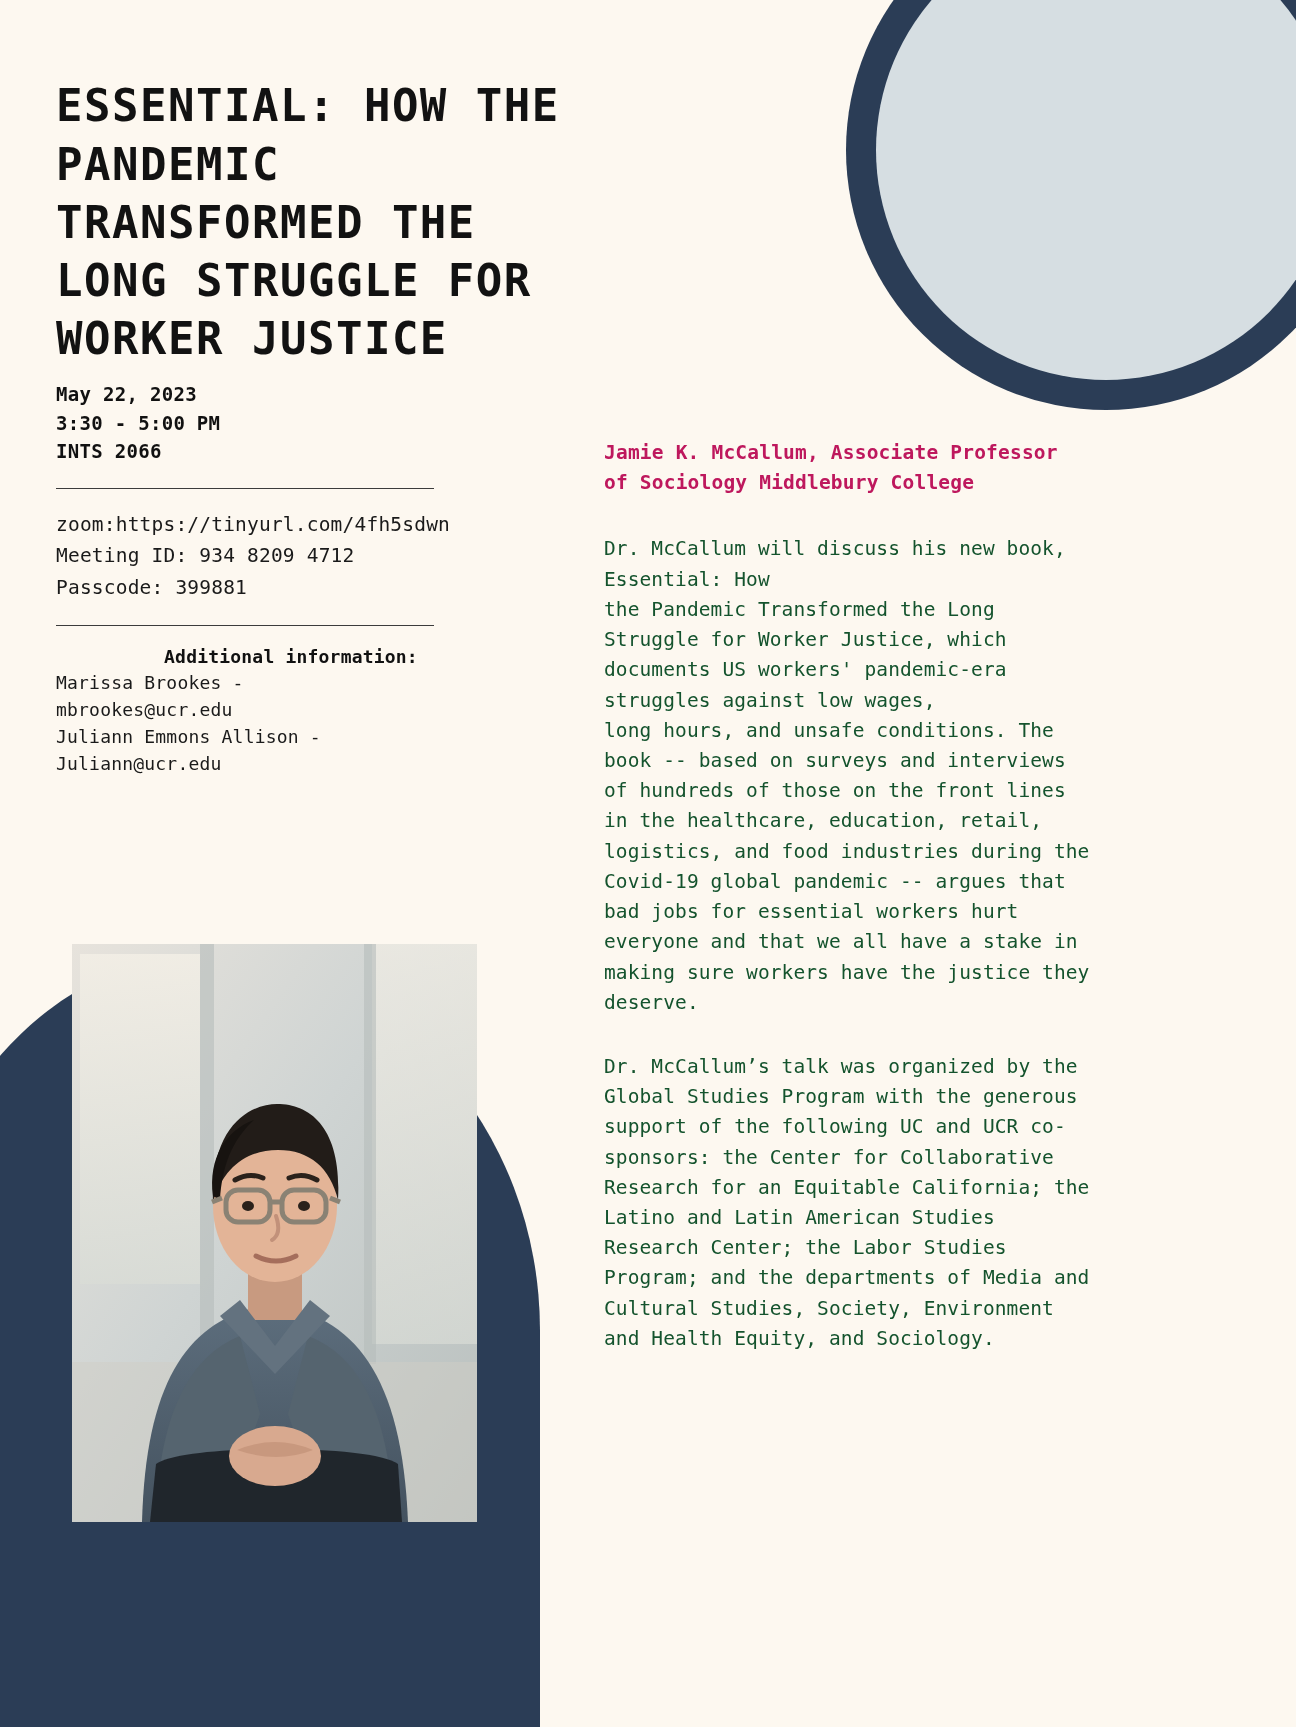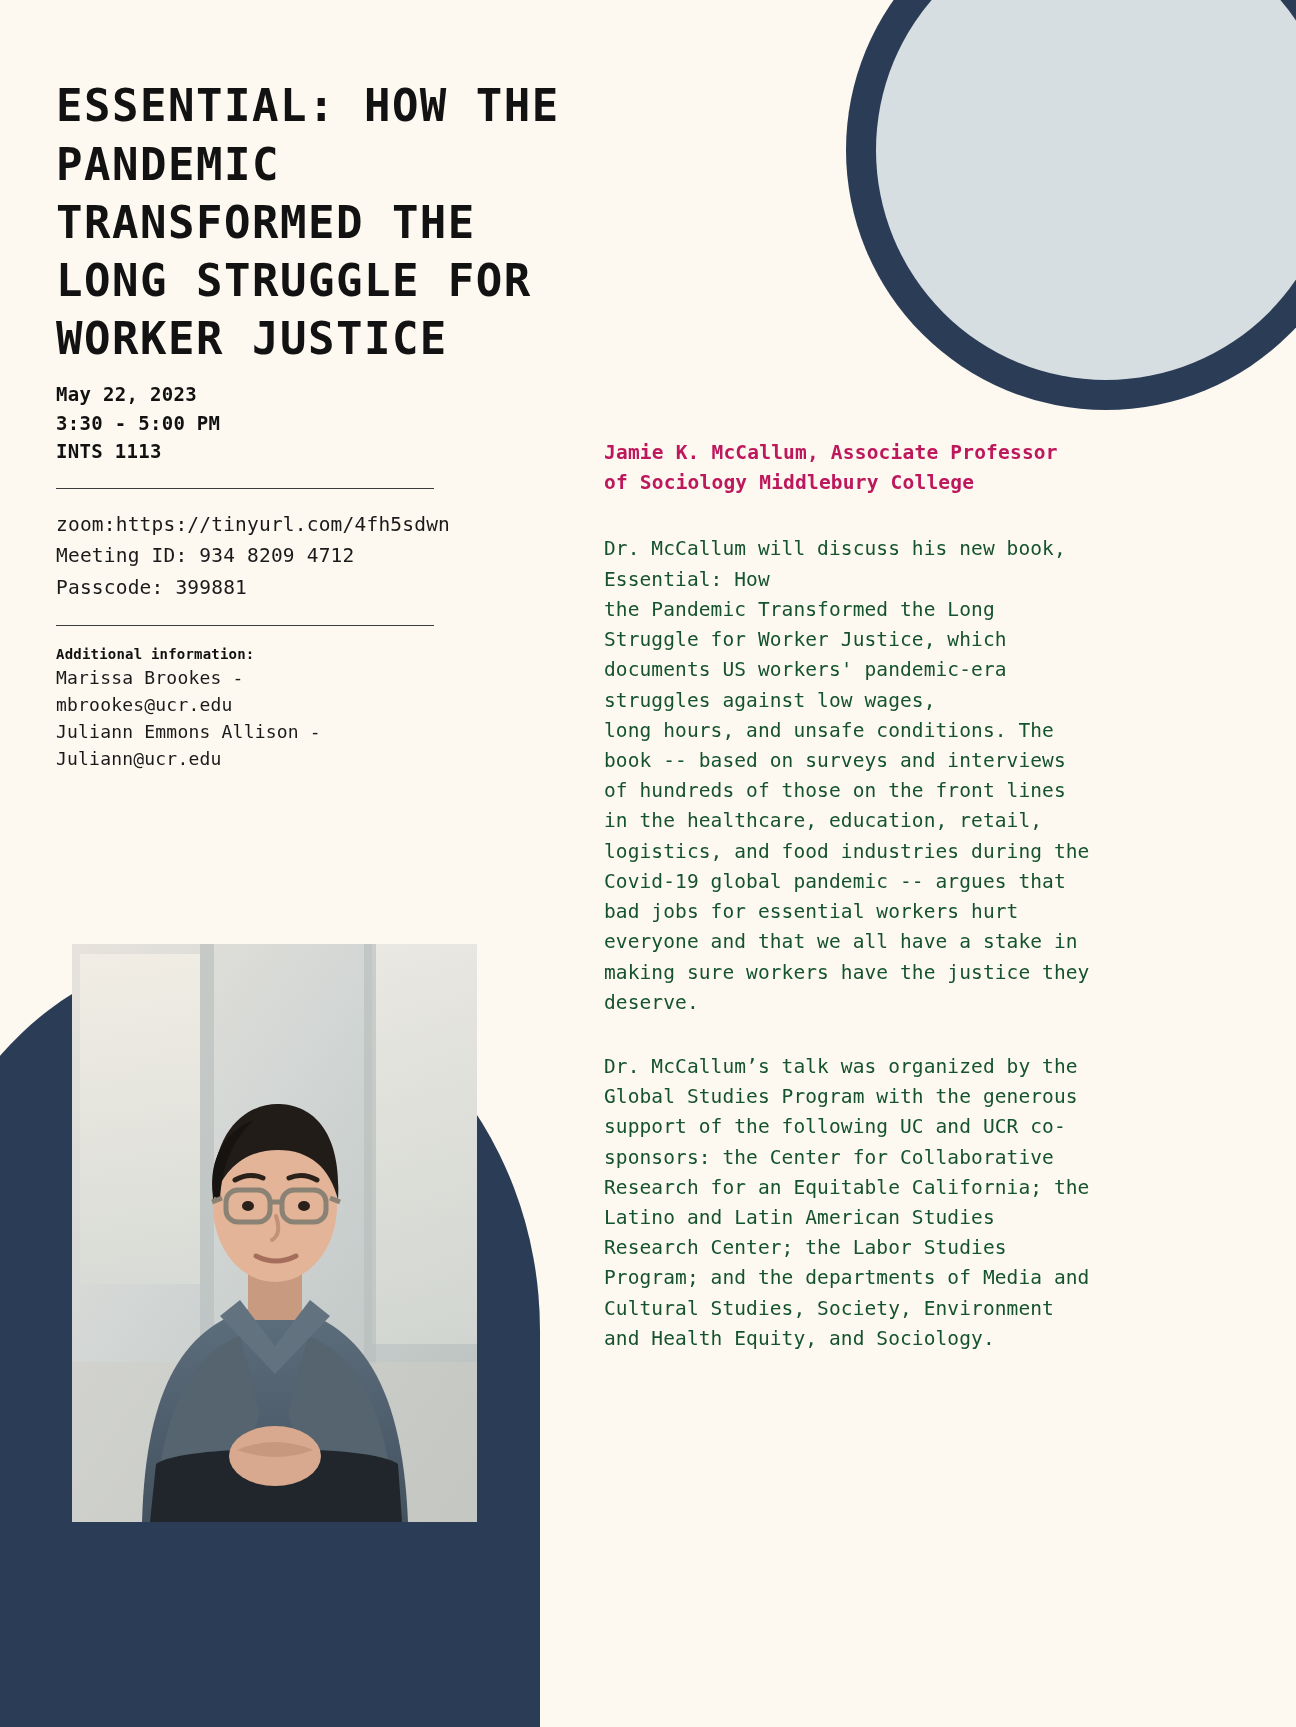--- a/index.html
+++ b/index.html
@@ -96,25 +96,26 @@
     margin: 22px 0 20px 0;
     width: 378px;
   }
   .zoom-block {
     font-size: 19.5px;
     line-height: 1.62;
     letter-spacing: 0.2px;
     color: #1a1a1a;
   }
   .addl-title {
-    font-size: 14px;
+    font-size: 18px;
     font-weight: bold;
     letter-spacing: 0.2px;
     color: #111;
     margin-bottom: 2px;
+    text-align: center;
   }
   .addl-body {
     font-size: 18px;
     line-height: 1.5;
     letter-spacing: 0.2px;
     color: #1a1a1a;
     white-space: pre-line;
   }
 
   
@@ -167,21 +168,21 @@
 PANDEMIC
 TRANSFORMED THE
 LONG STRUGGLE FOR
 WORKER JUSTICE</h1>
 
 <div class="left-col">
 
   <div class="when-block">
     <div>May 22, 2023</div>
     <div>3:30 - 5:00 PM</div>
-    <div>INTS 1113</div>
+    <div>INTS 2066</div>
   </div>
 
   <hr class="rule">
 
   <div class="zoom-block">
     <div>zoom:https://tinyurl.com/4fh5sdwn</div>
     <div>Meeting ID: 934 8209 4712</div>
     <div>Passcode: 399881</div>
   </div>
 

